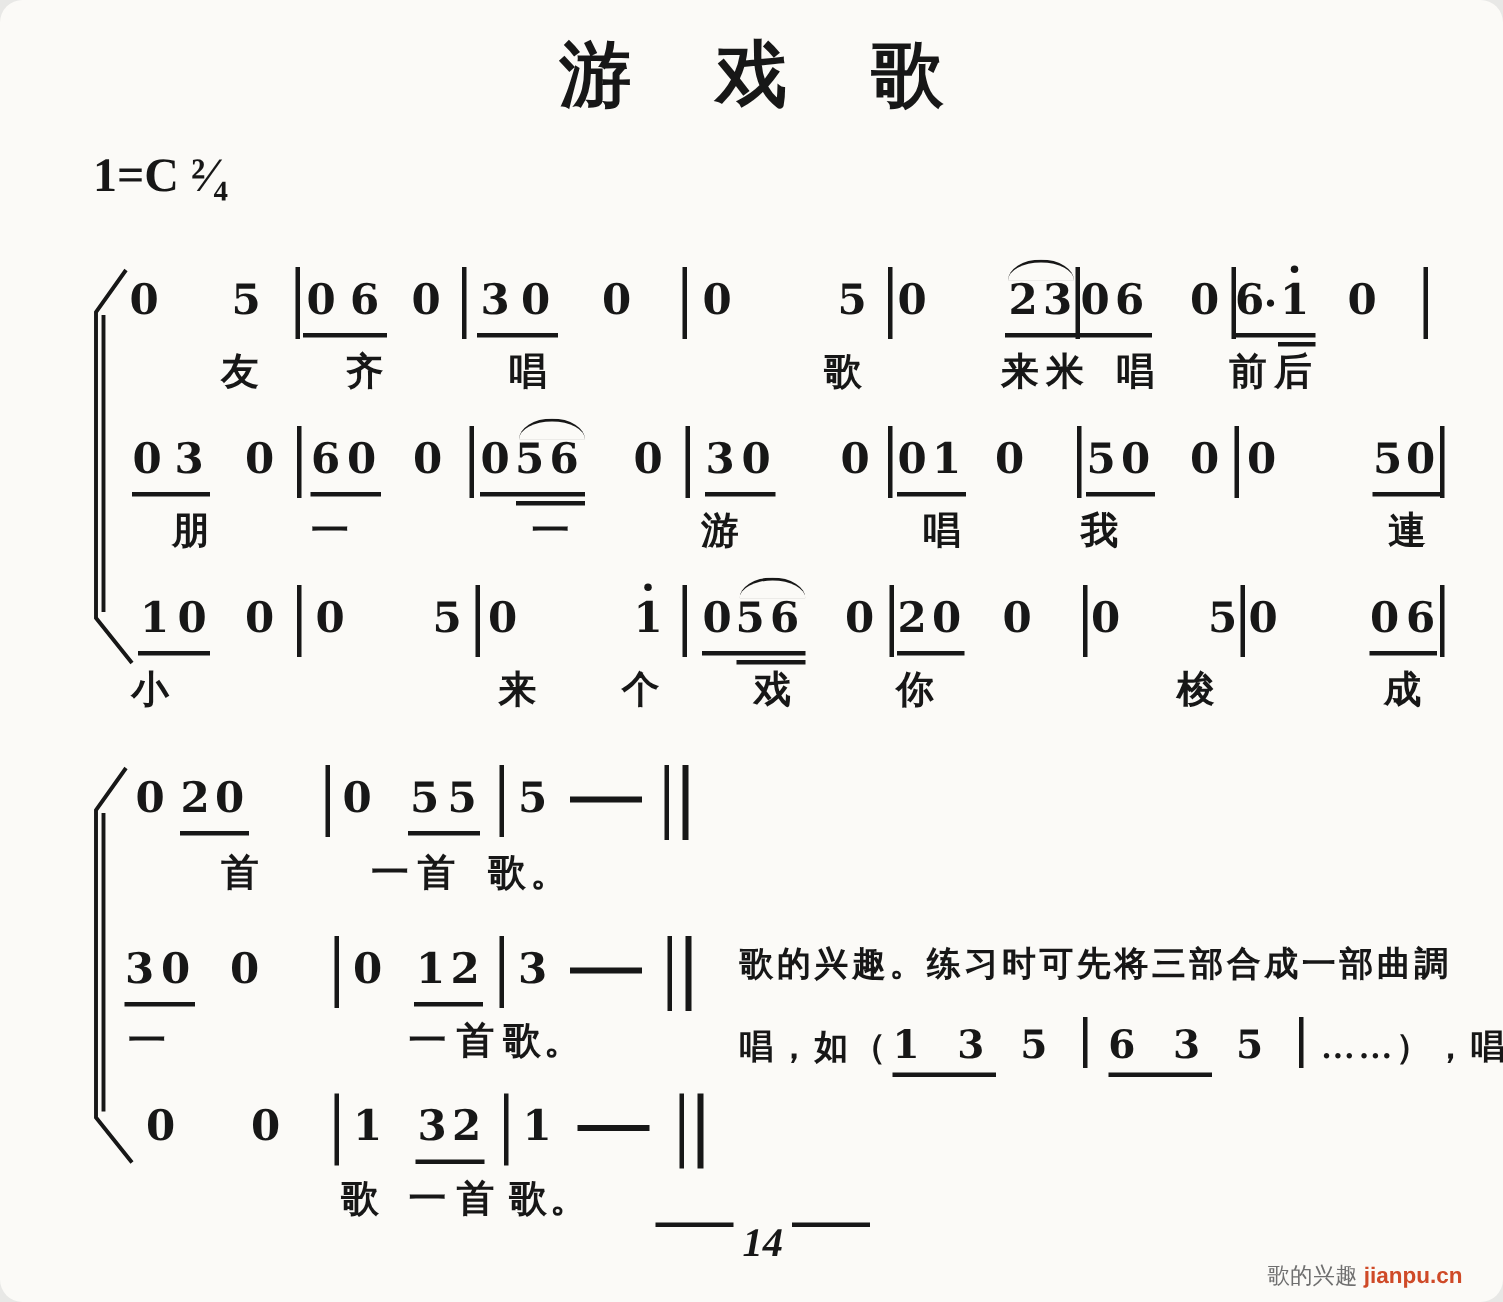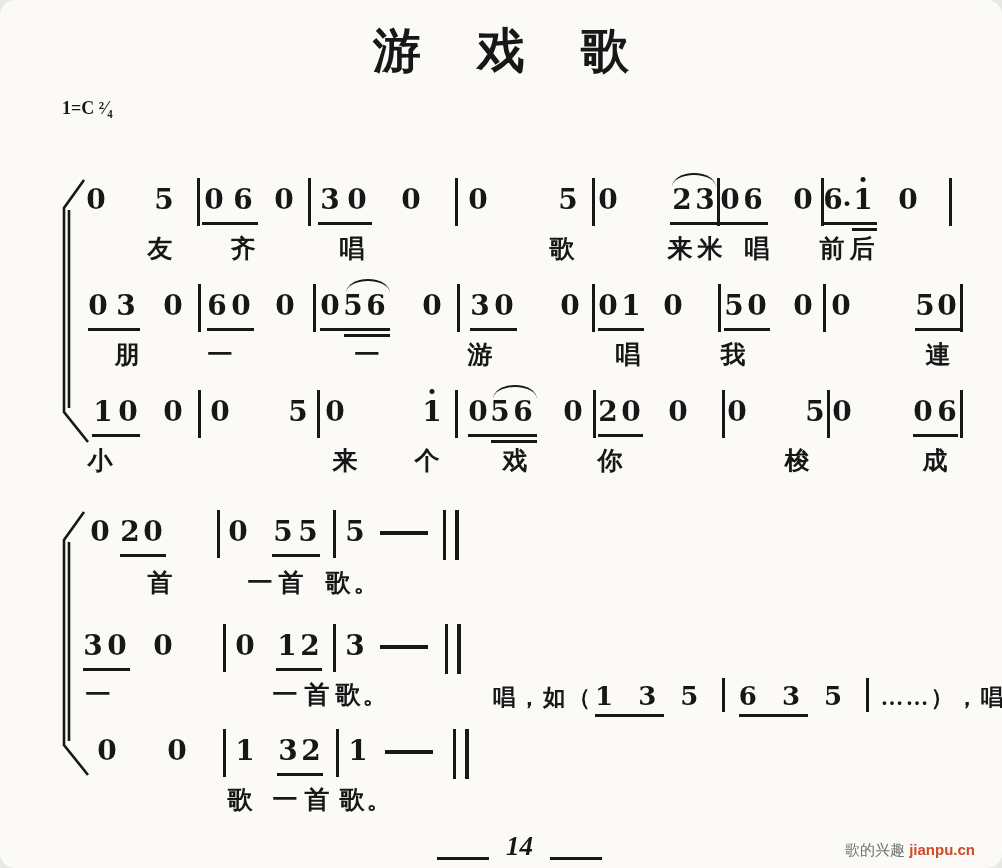--- a/index.html
+++ b/index.html
@@ -11,21 +11,21 @@
   .page{
     position:relative;width:1002px;height:868px;overflow:hidden;
     background:#fbfaf7;color:#171717;border-radius:15px;
   }
   .title{
     position:absolute;left:373px;top:22px;
     font-size:48px;font-weight:900;letter-spacing:56px;line-height:1.2;white-space:nowrap;
   }
   .keysig{
     position:absolute;left:62px;top:98px;
-    font-size:18px;font-weight:700;white-space:nowrap;
+    font-size:32px;font-weight:700;white-space:nowrap;
   }
   .tempo{
     position:absolute;left:62px;top:127px;
     font-size:25px;font-weight:700;white-space:nowrap;letter-spacing:2px;
   }
   .composer{
     position:absolute;left:776px;top:118px;
     font-size:25px;font-weight:700;white-space:nowrap;letter-spacing:5px;
   }
   
@@ -71,21 +71,21 @@
   .expl-notes .n{
     font-family:"DejaVu Serif","Liberation Serif",serif;
     font-size:26px;font-weight:700;letter-spacing:8px;margin:0 14px 0 2px;
   }
   .expl-notes .n.u{border-bottom:3px solid #171717;padding-bottom:3px;}
   .expl-notes .ibar{
     display:inline-block;width:2.5px;height:34px;background:#171717;
     vertical-align:-7px;margin:0 12px 0 2px;
   }
   .pagenum{
-    position:absolute;left:437px;top:815px;display:flex;align-items:flex-end;gap:17px;margin-top:18px;
+    position:absolute;left:437px;top:815px;display:flex;align-items:flex-start;gap:6px;
   }
   .pagenum .dash{width:52px;height:2.6px;background:#171717;}
   .pagenum .num{font-size:27px;font-weight:700;font-style:italic;line-height:1;}
   .watermark{
     position:absolute;left:845px;top:841px;font-size:15px;white-space:nowrap;
     font-family:"Liberation Sans","DejaVu Sans",sans-serif;
   }
   .watermark .site{color:#6f6f6f;}
   .watermark .url{color:#cf4a28;font-weight:700;}
 </style>
@@ -283,20 +283,21 @@
       <div class="notedash" style="left: 385px; top: 750px; width: 48px;"></div>
       <div class="finalbar" style="left: 453px; top: 729px;"></div>
       <div class="beam" style="left: 277px; width: 46px; top: 773px;"></div>
       <span class="lyric" style="left: 240px; top: 787px;">歌</span>
       <span class="lyric" style="left: 285px; top: 787px;">一</span>
       <span class="lyric" style="left: 317px; top: 787px;">首</span>
       <span class="lyric" style="left: 352px; top: 787px;">歌</span>
       <span class="lyric" style="left: 379px; top: 787px;">。</span>
     </div>
 
+  <div class="expl-line" style="left:493px;top:628px;">歌的兴趣。练习时可先将三部合成一部曲調</div>
   <div class="expl-notes"><span class="txt">唱，如（</span><span class="n u">1 3</span><span class="n">5</span><span class="ibar"></span><span class="n u">6 3</span><span class="n">5</span><span class="ibar"></span><span class="txt">……</span><span class="txt">），</span><span class="txt">唱</span></div>
 
   <div class="pagenum">
     <div class="dash"></div>
     <span class="num">14</span>
     <div class="dash"></div>
   </div>
 
   <div class="watermark">
     <span class="site">歌的兴趣 </span><span class="url">jianpu.cn</span>

